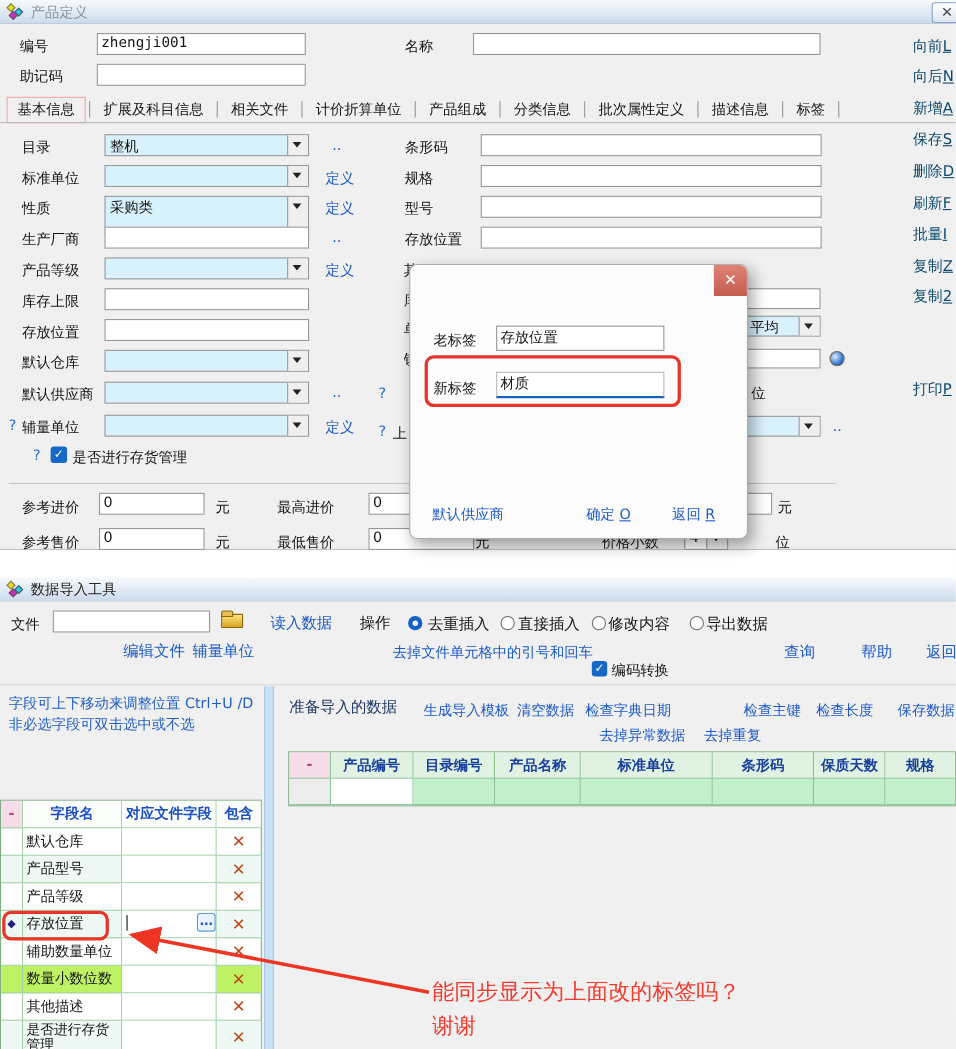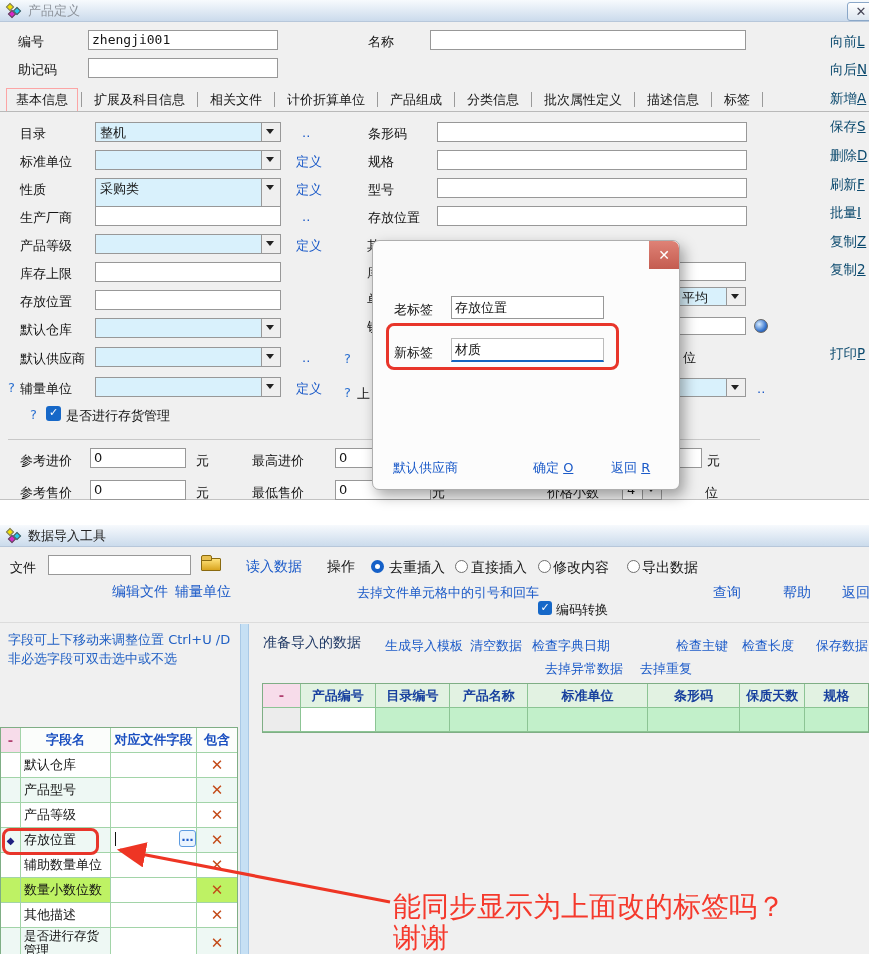--- a/index.html
+++ b/index.html
@@ -54,21 +54,21 @@
   .rtc{border-right:1px solid #8cc494;border-bottom:1px solid #8cc494;display:flex;align-items:center;justify-content:center;overflow:hidden;white-space:nowrap}
   .rth .rtc{background:#e2f2e2;color:#18409e;font-weight:bold}
   .rth .rtc.p{background:#f7dcea;color:#b04070}
   .rtd .rtc{background:#c2f0ca}
   .rtd .rtc.g{background:#ececec}
   .rtd .rtc.w{background:#fff}
   .splitter{position:absolute;left:240px;top:624px;width:9px;height:330px;background:#c6e0f4;border-left:1px solid #a9c9e6;border-right:1px solid #a9c9e6}
   .ellips{position:absolute;width:17px;height:17px;border:1px solid #5d9be0;border-radius:3px;background:#eaf4fe;color:#1b5ac8;font-weight:bold;text-align:center;line-height:13px;font-size:12px}
   .cursorbar{position:absolute;width:1px;height:14px;background:#111}
   .anno{position:absolute;left:0;top:0;z-index:40;pointer-events:none}
-  .annotext{position:absolute;color:#f5392c;font-size:28px;white-space:nowrap;z-index:40}
+  .annotext{position:absolute;color:#f5392c;font-size:20px;white-space:nowrap;z-index:40}
   .sep{position:absolute;height:1px;background:#c8c8c8}
 </style>
 </head>
 <body>
 
 <div class="tbar" style="top:0">
   <span class="icon3">
       <i class="d1"></i>
       <i class="d2"></i>
       <i class="d3"></i>

